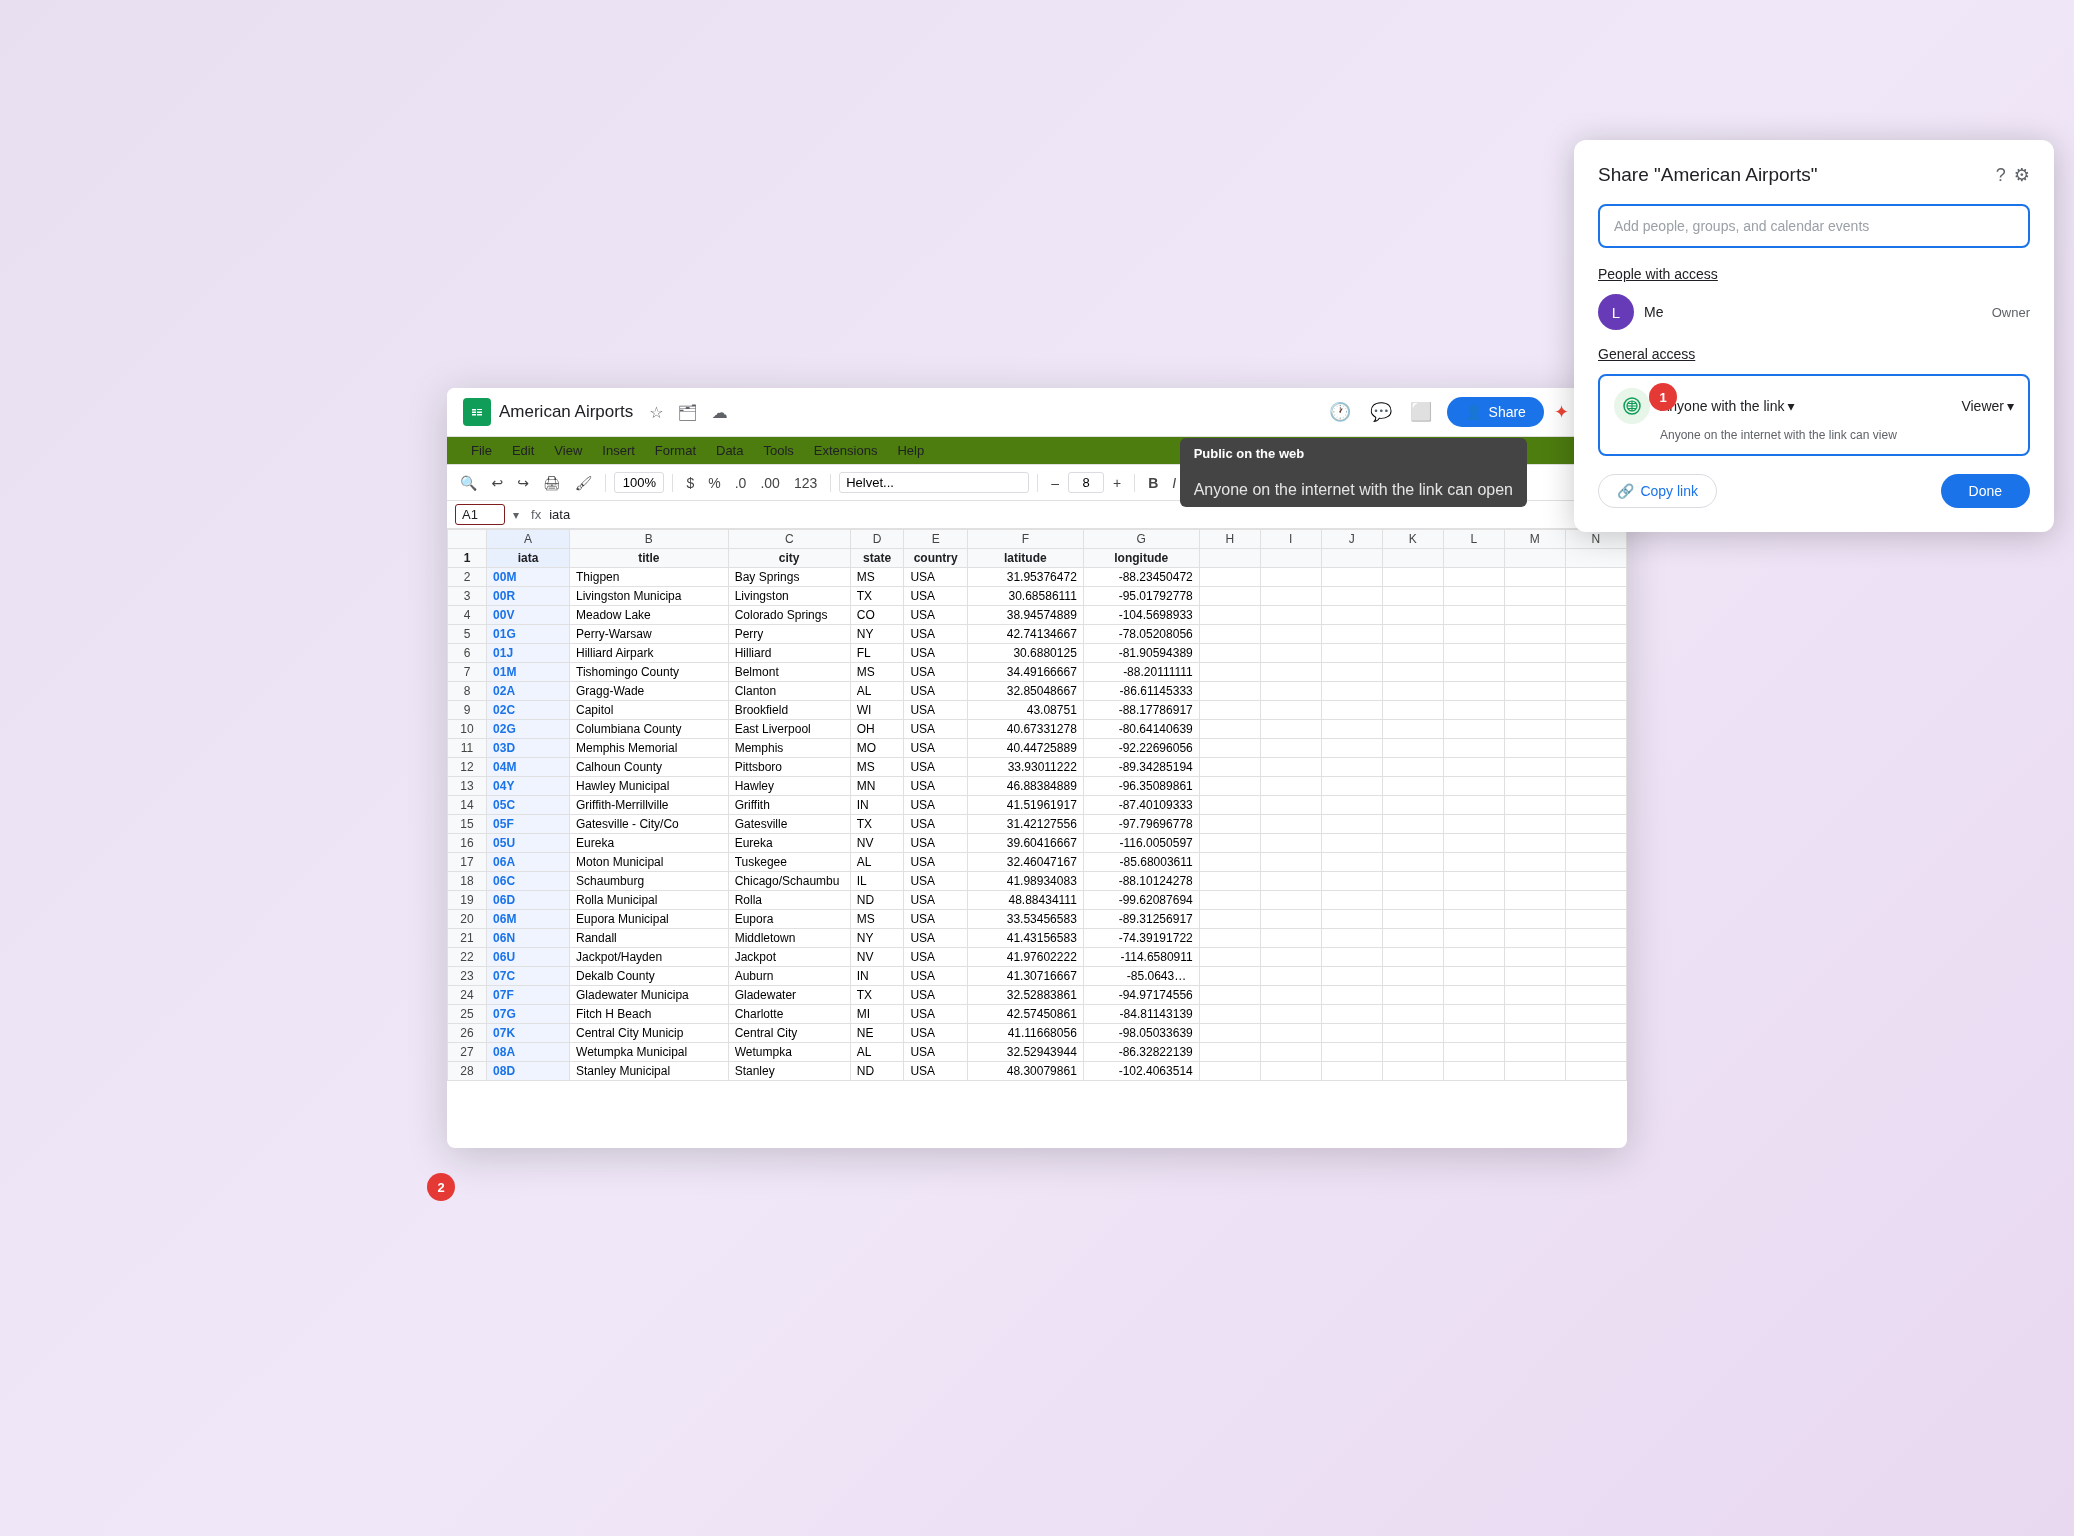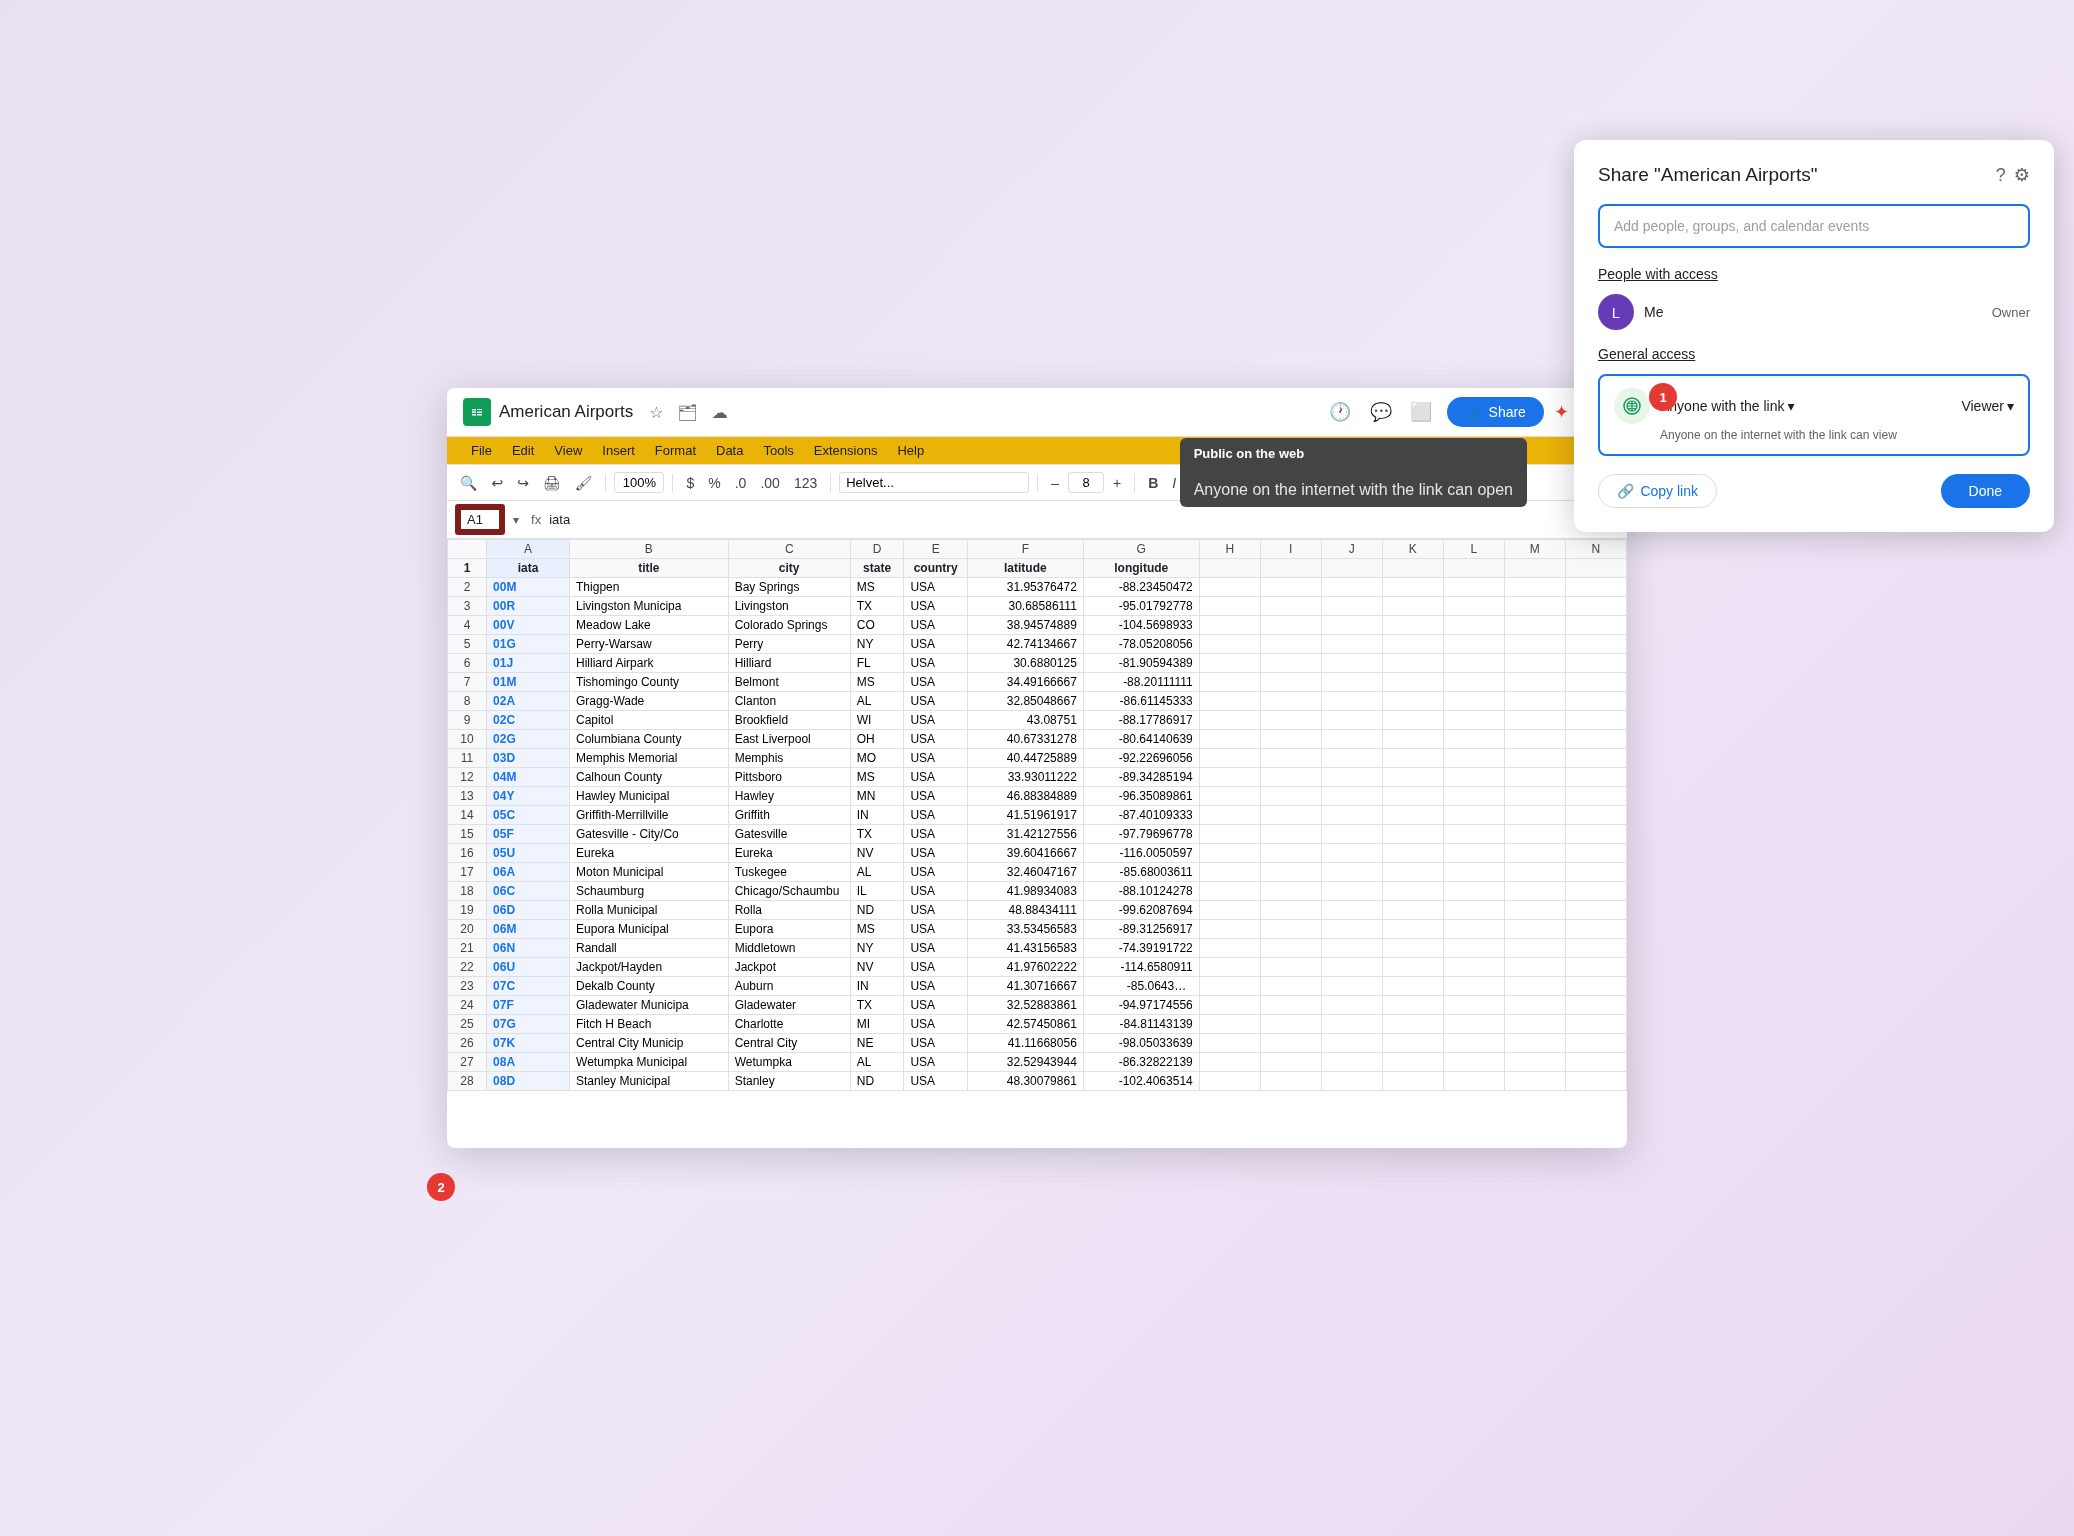--- a/index.html
+++ b/index.html
@@ -88,21 +88,21 @@
       color: #fff;
       display: flex; align-items: center; justify-content: center;
       font-size: 14px;
       font-weight: 500;
     }
     
     .menu-bar {
       display: flex;
       align-items: center;
       padding: 2px 16px;
-      background: #eab308;
+      background: #4d7c0f;
       gap: 4px;
       min-height: 28px;
       border-bottom: 1px solid #e0e0e0;
     }
     .menu-item {
       font-size: 13px;
       color: #202124;
       padding: 3px 8px;
       cursor: pointer;
       border-radius: 4px;
@@ -150,21 +150,21 @@
       padding: 3px 8px;
       background: #fff;
       border-bottom: 1px solid #e0e0e0;
       gap: 8px;
       min-height: 28px;
     }
     .cell-ref {
       font-size: 13px;
       color: #202124;
       width: 50px;
-      border: 6px solid #7f1d1d;
+      border: 1px solid #7f1d1d;
       padding: 2px 6px;
       border-radius: 3px;
     }
     .formula-text {
       font-size: 13px;
       color: #202124;
     }
     
     .spreadsheet {
       flex: 1;

